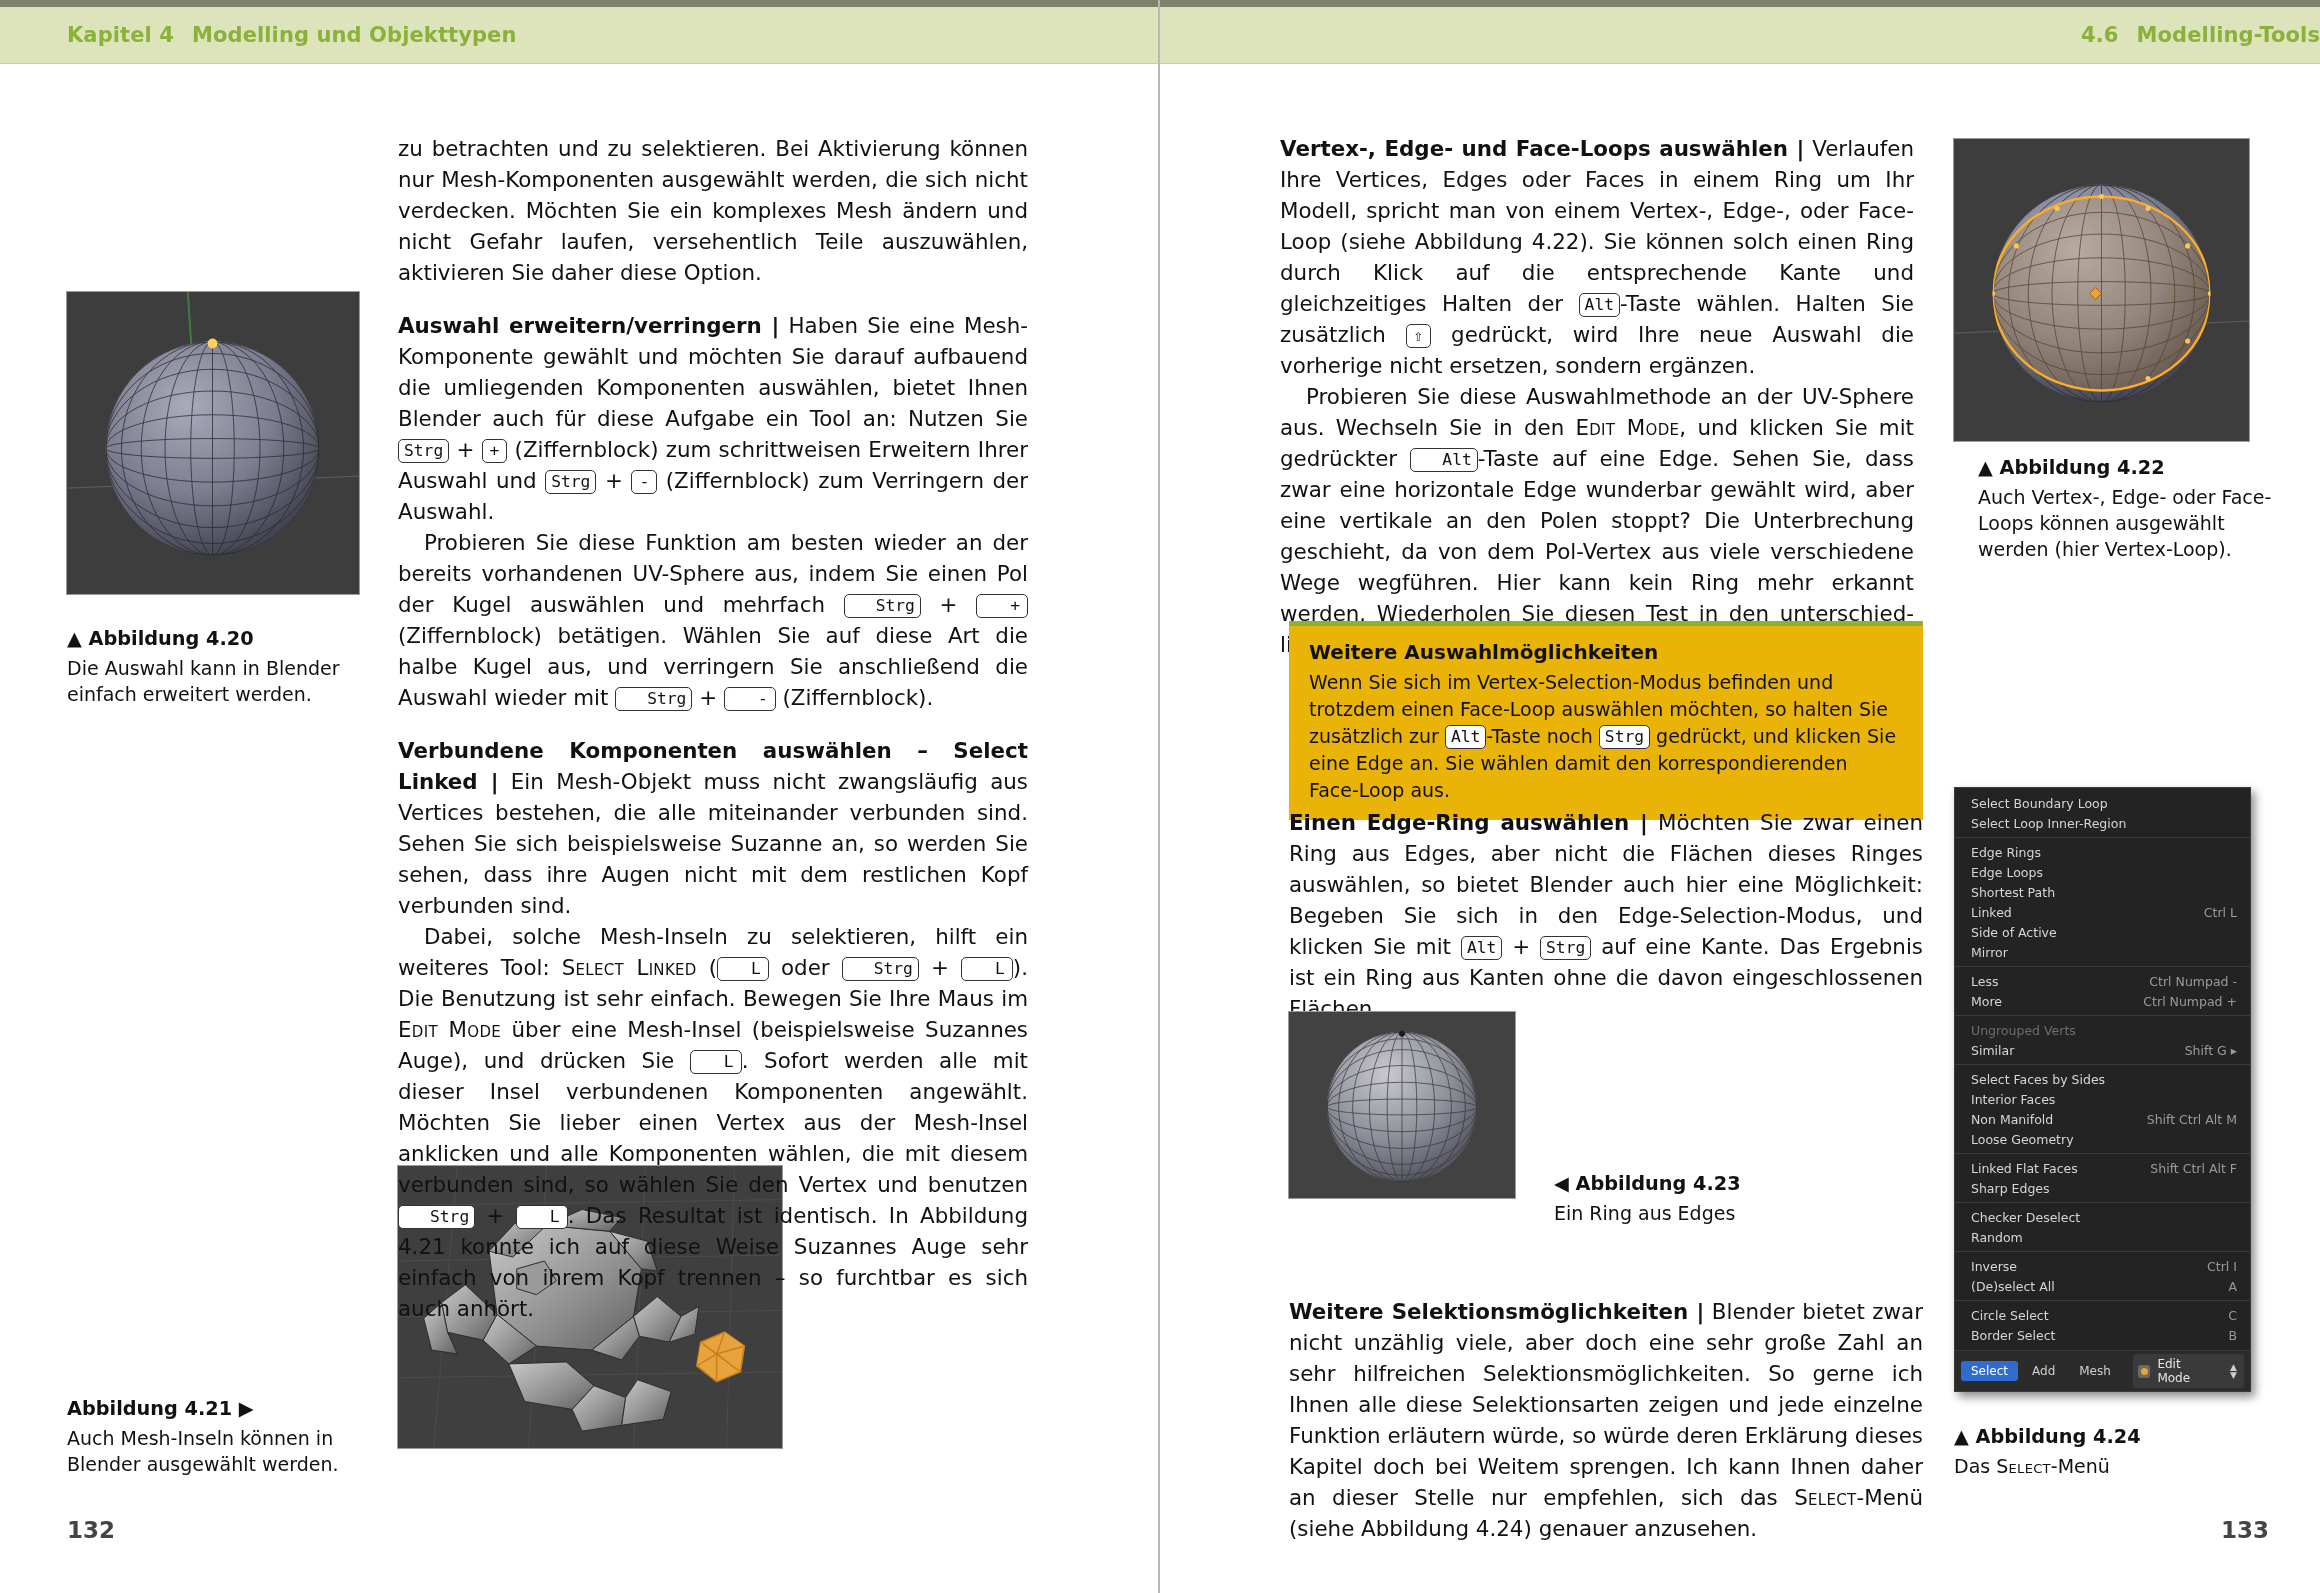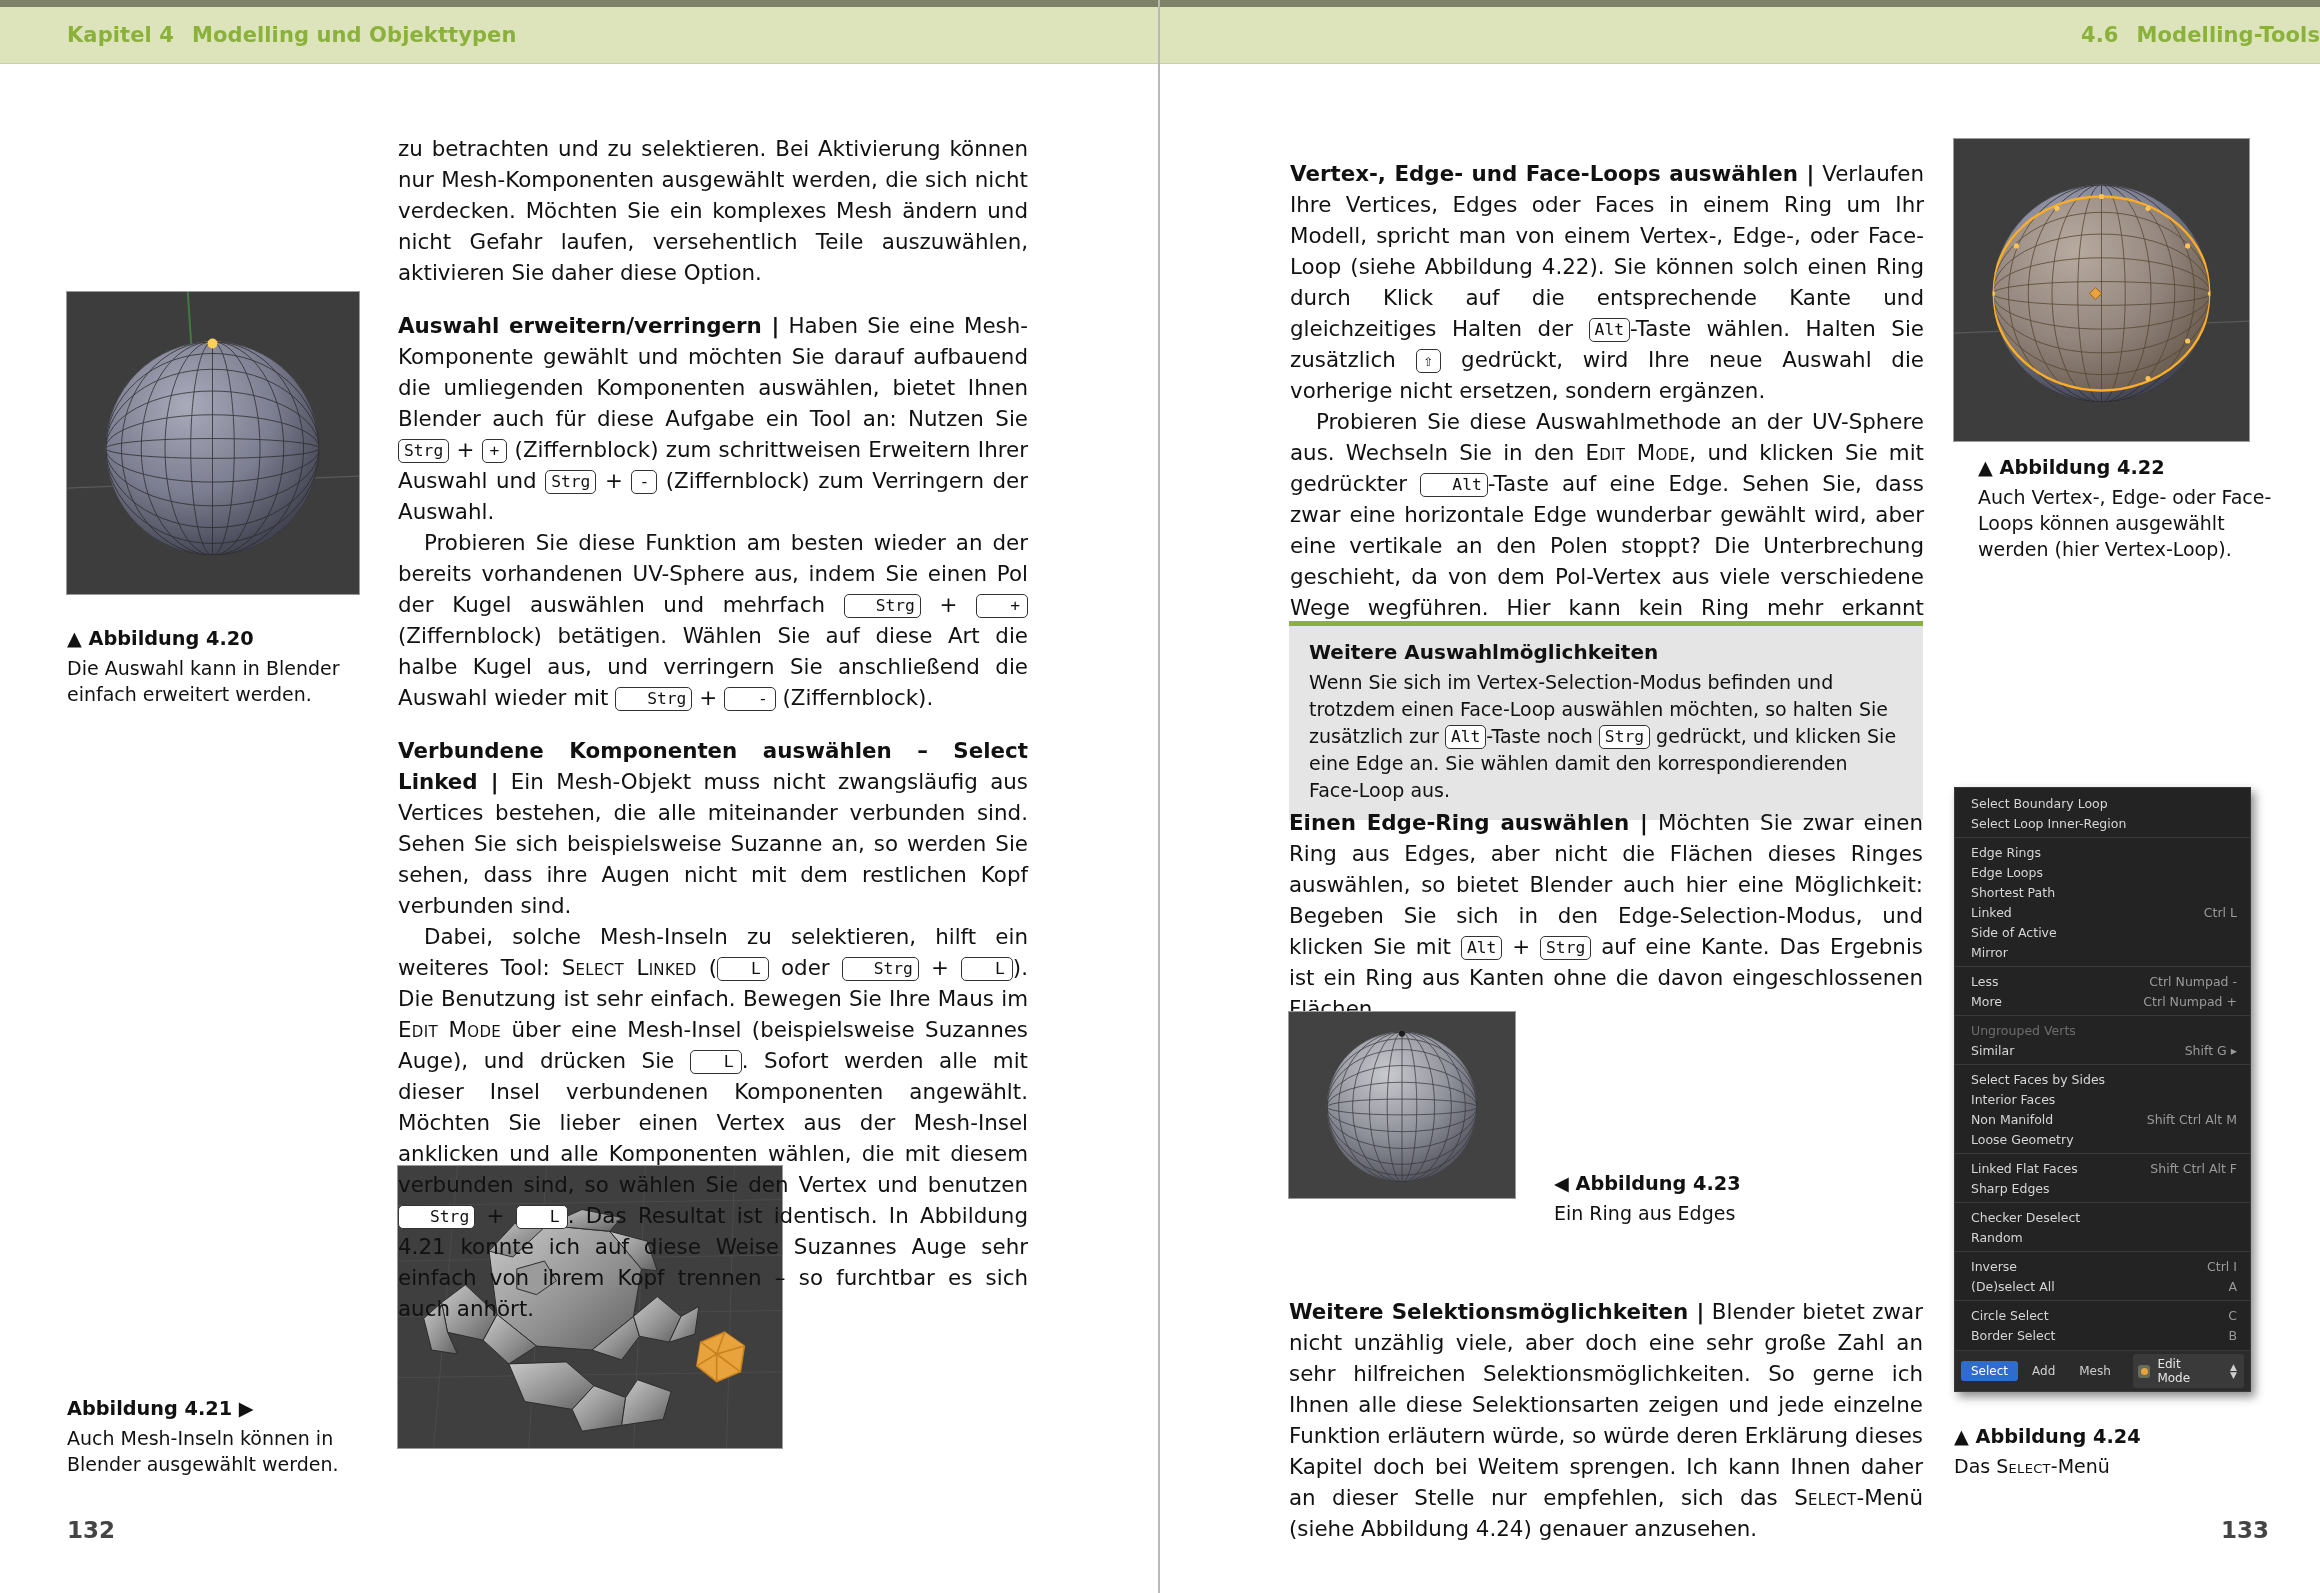--- a/index.html
+++ b/index.html
@@ -61,21 +61,21 @@
   }
   .key.sq { padding:0 7px 1px 7px; }
 
   
   .fig { position:absolute; background:#3b3b3b; overflow:hidden; }
   .fig-border { box-shadow:0 0 0 1px #9a9a9a; }
 
   
   .notebox {
     position:absolute;
-    background:#e5e5e5;
+    background:#eab308;
     border-top:5px solid #8ab23a;
     padding:14px 20px 16px 20px;
   }
   .notebox h4 { margin:0 0 5px 0; font-size:20px; font-weight:bold; color:#111; }
   .notebox p { margin:0; font-size:19px; line-height:27px; color:#111; text-align:left; }
 
   
   .folio { position:absolute; bottom:51px; font-weight:bold; font-size:23px; color:#444; }
   .folio-l { left:67px; }
   .folio-r { right:51px; }
@@ -336,21 +336,21 @@
     </div>
 
     <div class="marginal" style="left:818px; top:455px; width:297px;">
       <span class="cap-title">
         <span>▲</span>
         <span>Abbildung 4.22</span>
       </span>
       <span>Auch Vertex-, Edge- oder Face-Loops können ausgewählt werden (hier Vertex-Loop).</span>
     </div>
 
-    <div class="col-text" style="left:130px; top:133px; width:634px;margin-top:25px;">
+    <div class="col-text" style="left:120px; top:133px; width:634px;">
       <p>
         <span class="lead">Vertex-, Edge- und Face-Loops auswählen |</span><span> Verlaufen Ihre Ver­tices, Edges oder Faces in einem Ring um Ihr Modell, spricht man von einem Vertex-, Edge-, oder Face-Loop (siehe Abbildung 4.22). Sie können solch einen Ring durch Klick auf die entsprechende Kante und gleichzeitiges Halten der </span><span class="key">Alt</span><span>-Taste wählen. Halten Sie zusätzlich </span><span class="key sq">⇧</span><span> gedrückt, wird Ihre neue Auswahl die vorherige nicht ersetzen, sondern ergänzen.</span>
       </p>
       <p class="ind">
         <span>Probieren Sie diese Auswahlmethode an der UV-Sphere aus. Wechseln Sie in den </span><span class="sc">Edit Mode</span><span>, und klicken Sie mit gedrückter </span><span class="key">Alt</span><span>-Taste auf eine Edge. Sehen Sie, dass zwar eine horizontale Edge wunderbar gewählt wird, aber eine vertikale an den Polen stoppt? Die Unterbrechung geschieht, da von dem Pol-Vertex aus viele verschiedene Wege wegführen. Hier kann kein Ring mehr erkannt werden. Wiederholen Sie diesen Test in den unterschied­lichen Modi: Vertex-, Edge- und Face-Selection.</span>
       </p>
     </div>
 
     <div class="notebox" style="left:129px; top:621px; width:634px;">
       <h4>Weitere Auswahlmöglichkeiten</h4>

